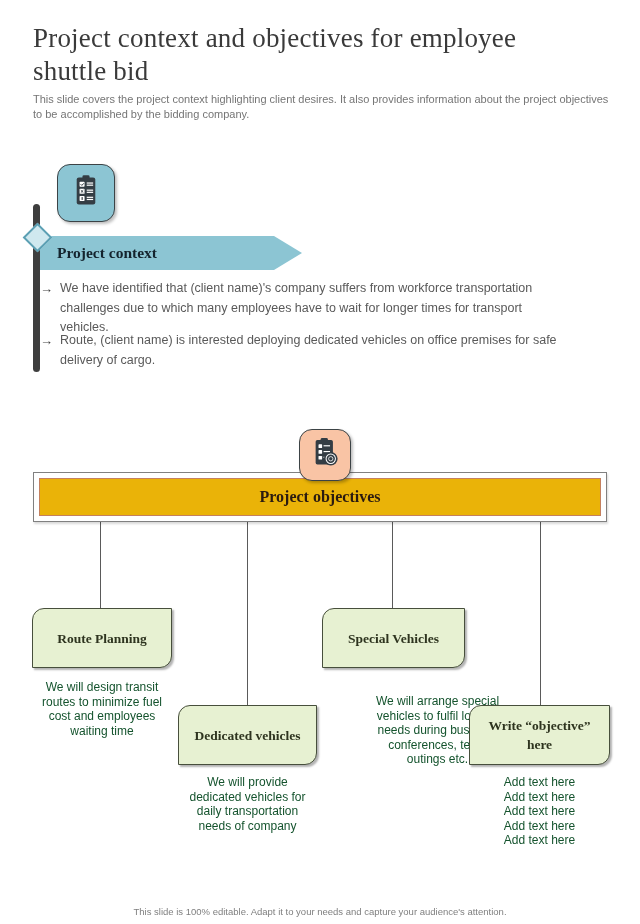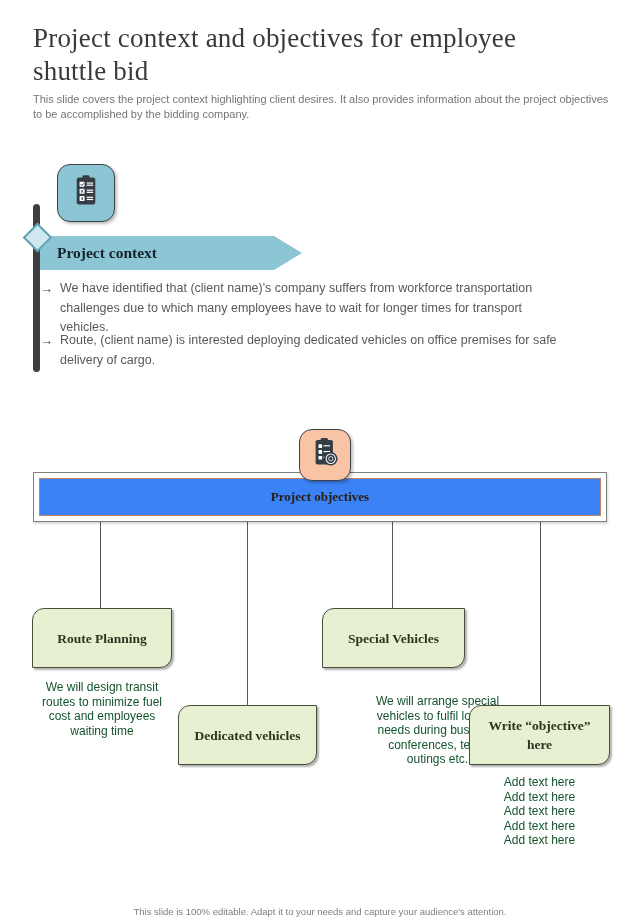--- a/index.html
+++ b/index.html
@@ -39,23 +39,23 @@
   .bullet{position:absolute;left:40px;display:flex;gap:7px;width:548px;}
   .bullet-1{top:279px;}
   .bullet-2{top:331px;}
   .bullet .arrow{flex:0 0 auto;color:#3f3f3f;font-size:13px;line-height:19px;}
   .bullet .btext{font-size:12.5px;line-height:19.5px;color:#595959;width:508px;}
   .band{
     position:absolute;left:33px;top:472px;width:574px;height:50px;background:#ffffff;
     border:1px solid #808080;box-sizing:border-box;z-index:2;box-shadow:1px 2px 2px rgba(0,0,0,.15);
   }
   .band-inner{
-    position:absolute;left:5px;top:5px;right:5px;bottom:5px;background:#3b82f6;
+    position:absolute;left:5px;top:5px;right:5px;bottom:5px;background:#eab308;
     border:1px solid #c4805f;display:flex;align-items:center;justify-content:center;
-    font-family:"Liberation Serif",serif;font-weight:700;font-size:13px;color:#2b1b10;
+    font-family:"Liberation Serif",serif;font-weight:700;font-size:16px;color:#2b1b10;
   }
   .conn{position:absolute;top:521px;width:1px;background:#5a5a5a;z-index:1;}
   .conn-1{left:100px;height:88px;}
   .conn-2{left:247px;height:185px;}
   .conn-3{left:392px;height:88px;}
   .conn-4{left:540px;height:185px;}
   .gbox{
     position:absolute;height:60px;background:#e7f1d2;border:1px solid #474f3c;
     border-radius:12px 0 12px 0;box-sizing:border-box;z-index:2;
     display:flex;align-items:center;justify-content:center;text-align:center;
@@ -158,20 +158,21 @@
   <div class="conn conn-4"></div>
 
   <div class="gbox gbox-route">
     <span>Route Planning</span>
   </div>
   <div class="desc desc-route">We will design transit routes to minimize fuel cost and employees waiting time</div>
 
   <div class="gbox gbox-dedicated">
     <span>Dedicated vehicles</span>
   </div>
+  <div class="desc desc-dedicated">We will provide dedicated vehicles for daily transportation needs of company</div>
 
   <div class="gbox gbox-special">
     <span>Special Vehicles</span>
   </div>
   <div class="desc desc-special">We will arrange special vehicles to fulfil logistic needs during business conferences, team outings etc.</div>
 
   <div class="gbox gbox-write">
     <span>Write “objective” here</span>
   </div>
   <div class="desc desc-write">Add text here

